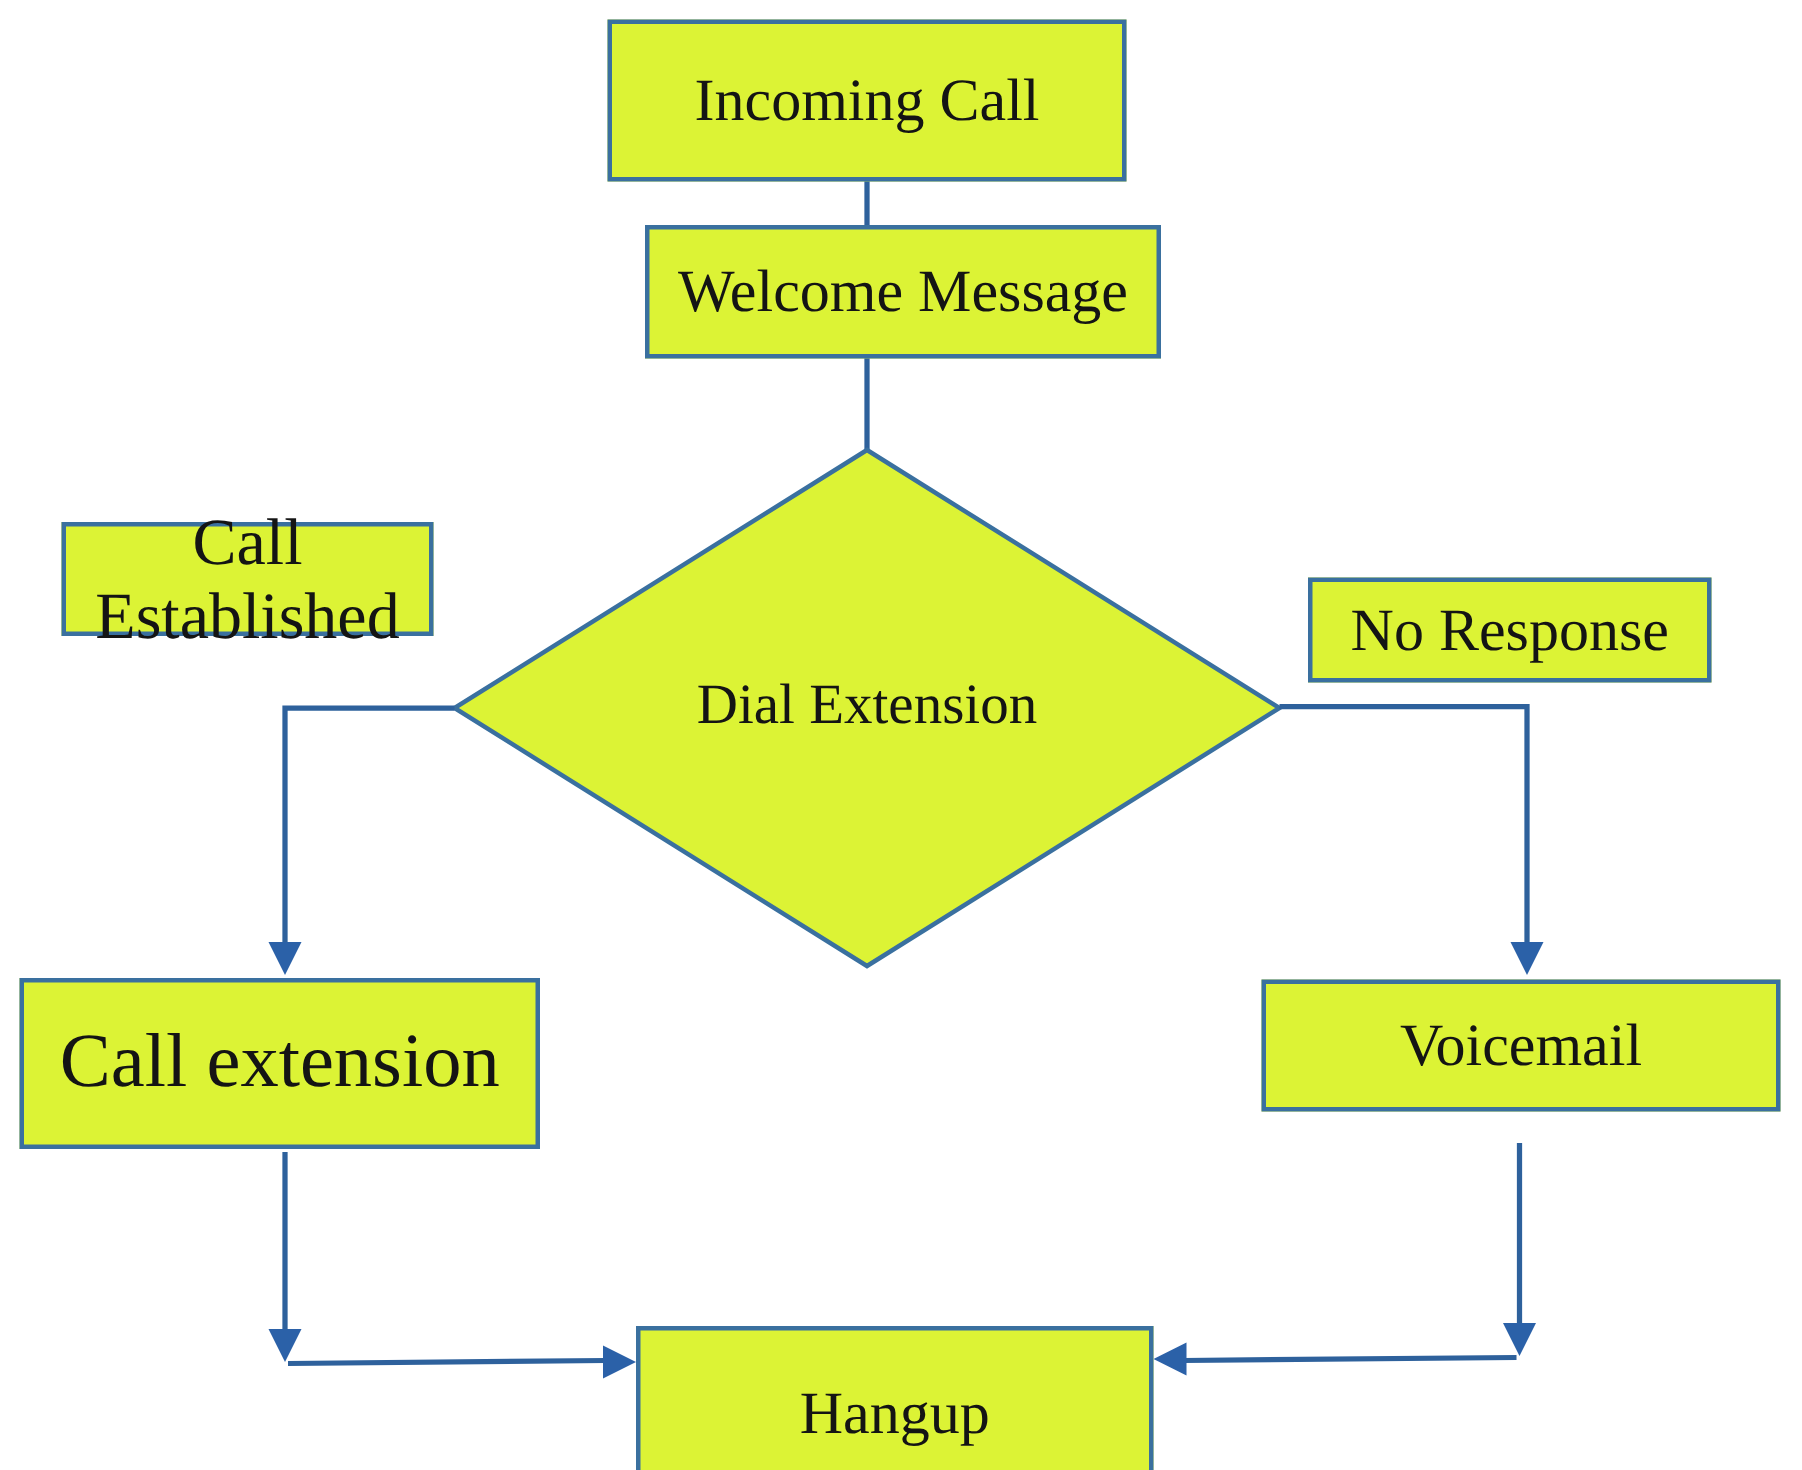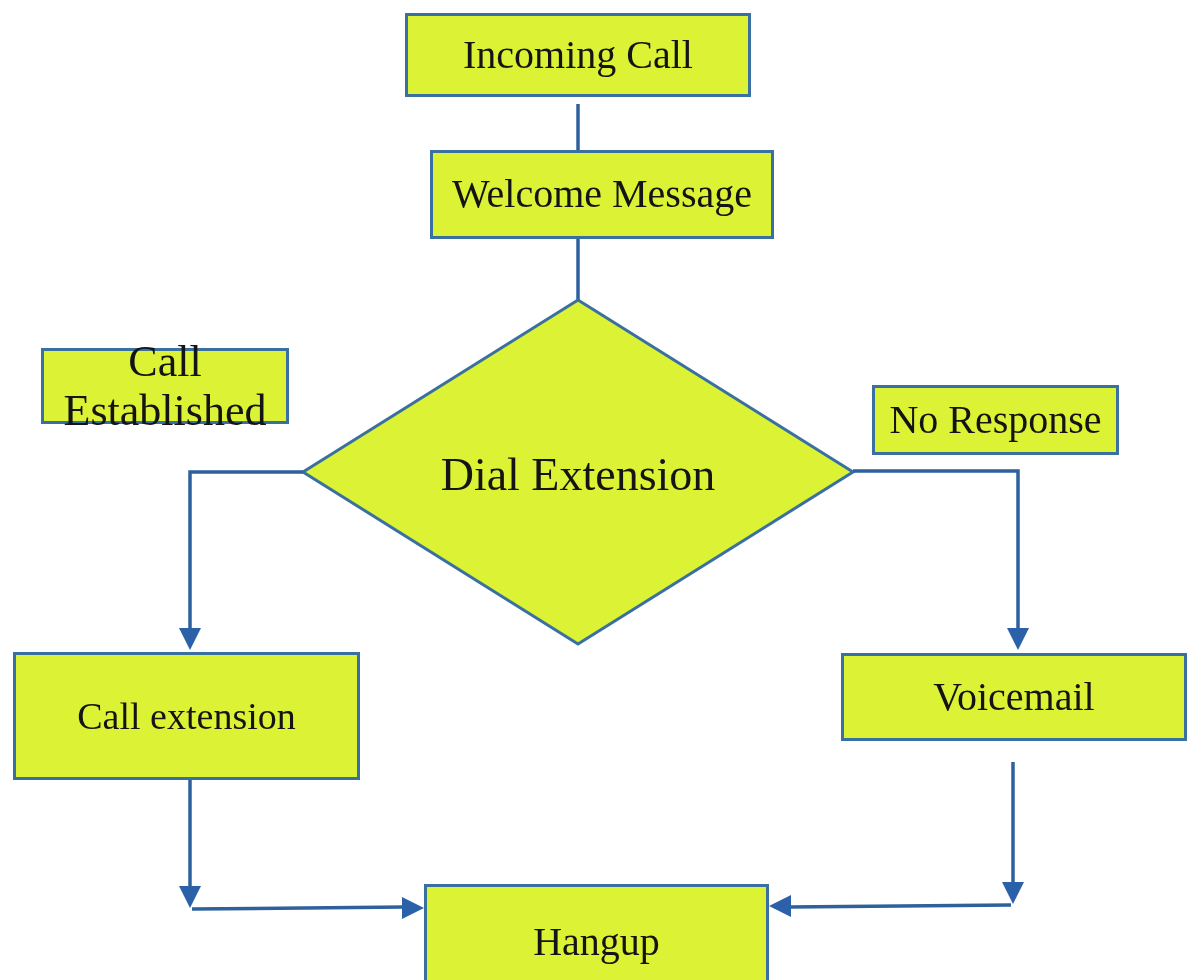--- a/index.html
+++ b/index.html
@@ -35,28 +35,28 @@
     line-height: 1.12;
     color: var(--text, #141414);
     padding: 0 6px;
   }
   .diamond-label {
     position: absolute;
     left: 428px;
     top: 448px;
     width: 300px;
     text-align: center;
-    font-size: 46px;
+    font-size: 38px;
     color: var(--text, #141414);
   }
-  .node.incoming  { left: 405px; top: 13px;  width: 346px; height: 84px;  }
+  .node.incoming  { left: 405px; top: 13px;  width: 346px; height: 108px;  }
   .node.welcome   { left: 406px; top: 150px; width: 344px; height: 89px; margin-left: 24px;  }
   .node.callest   { left: 41px;  top: 348px; width: 248px; height: 76px;  font-size: 44px; }
-  .node.noresp    { left: 872px; top: 385px; width: 247px; height: 70px;  }
-  .node.callext   { left: 13px;  top: 652px; width: 347px; height: 128px; font-size: 38px; }
+  .node.noresp    { left: 872px; top: 385px; width: 269px; height: 70px;  }
+  .node.callext   { left: 13px;  top: 652px; width: 347px; height: 114px; font-size: 51px; }
   .node.voicemail { left: 841px; top: 653px; width: 346px; height: 88px; }
   .node.hangup    { left: 424px; top: 884px; width: 345px; height: 116px; }
   svg .connector {
     stroke: var(--connector, #2e619c);
     stroke-width: 3.5;
     fill: none;
   }
   svg .arrowhead {
     fill: var(--arrowhead, #2b61a8);
     stroke: none;

